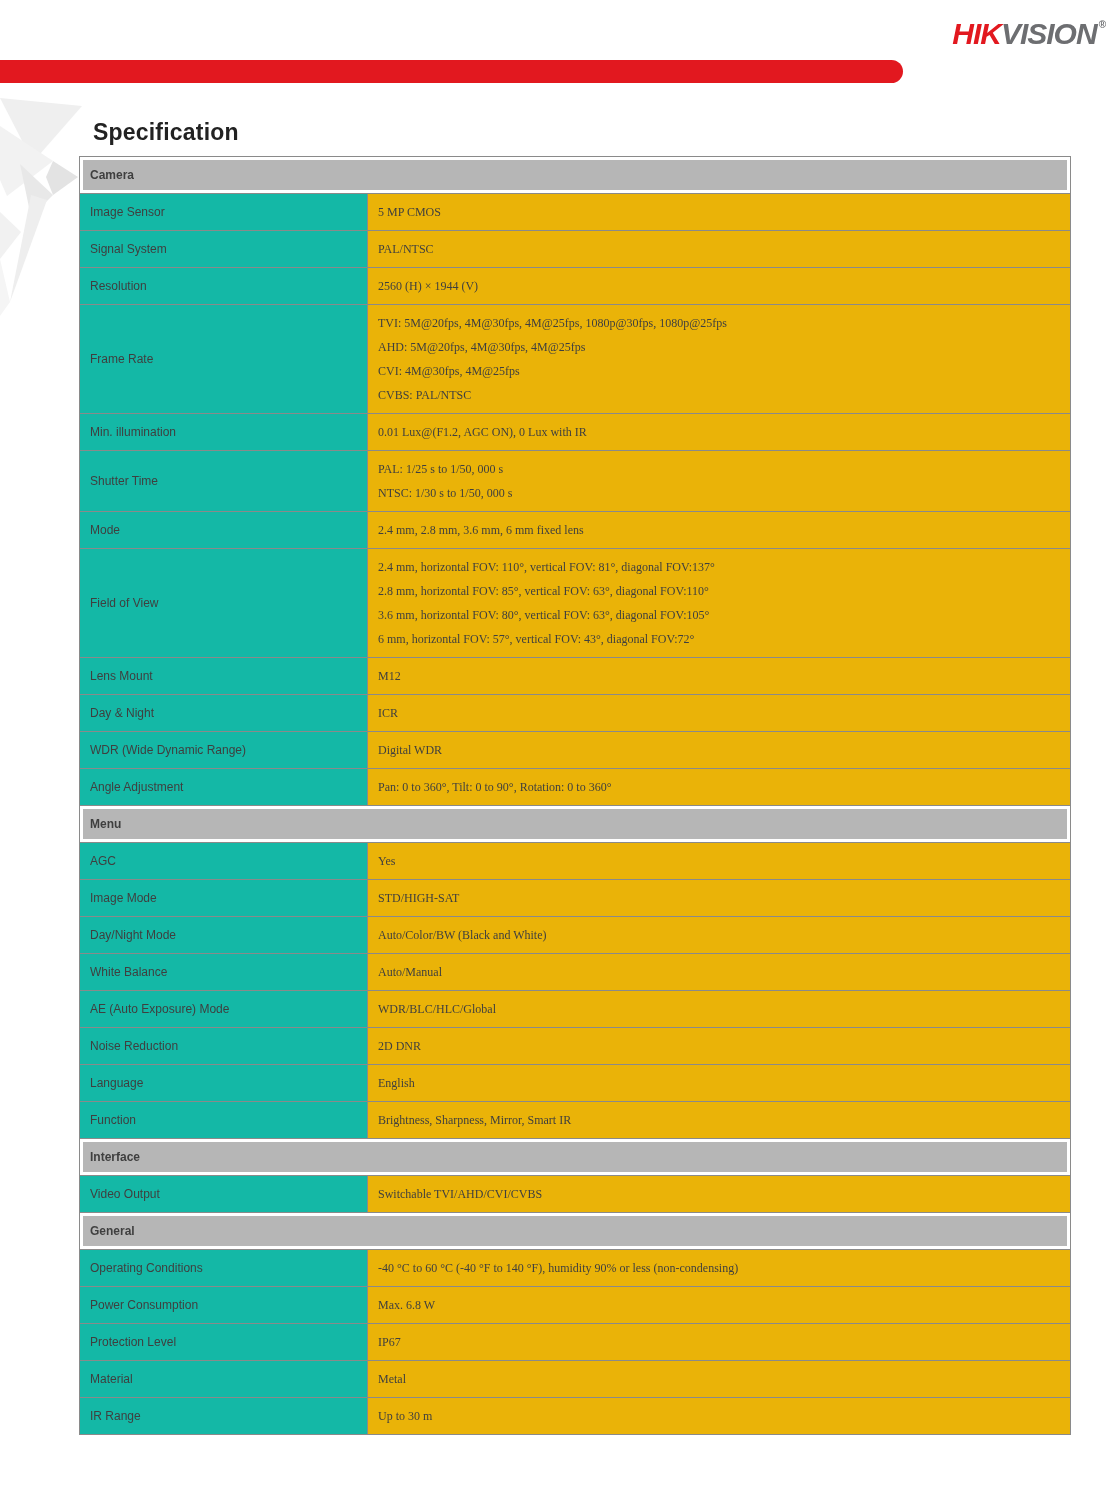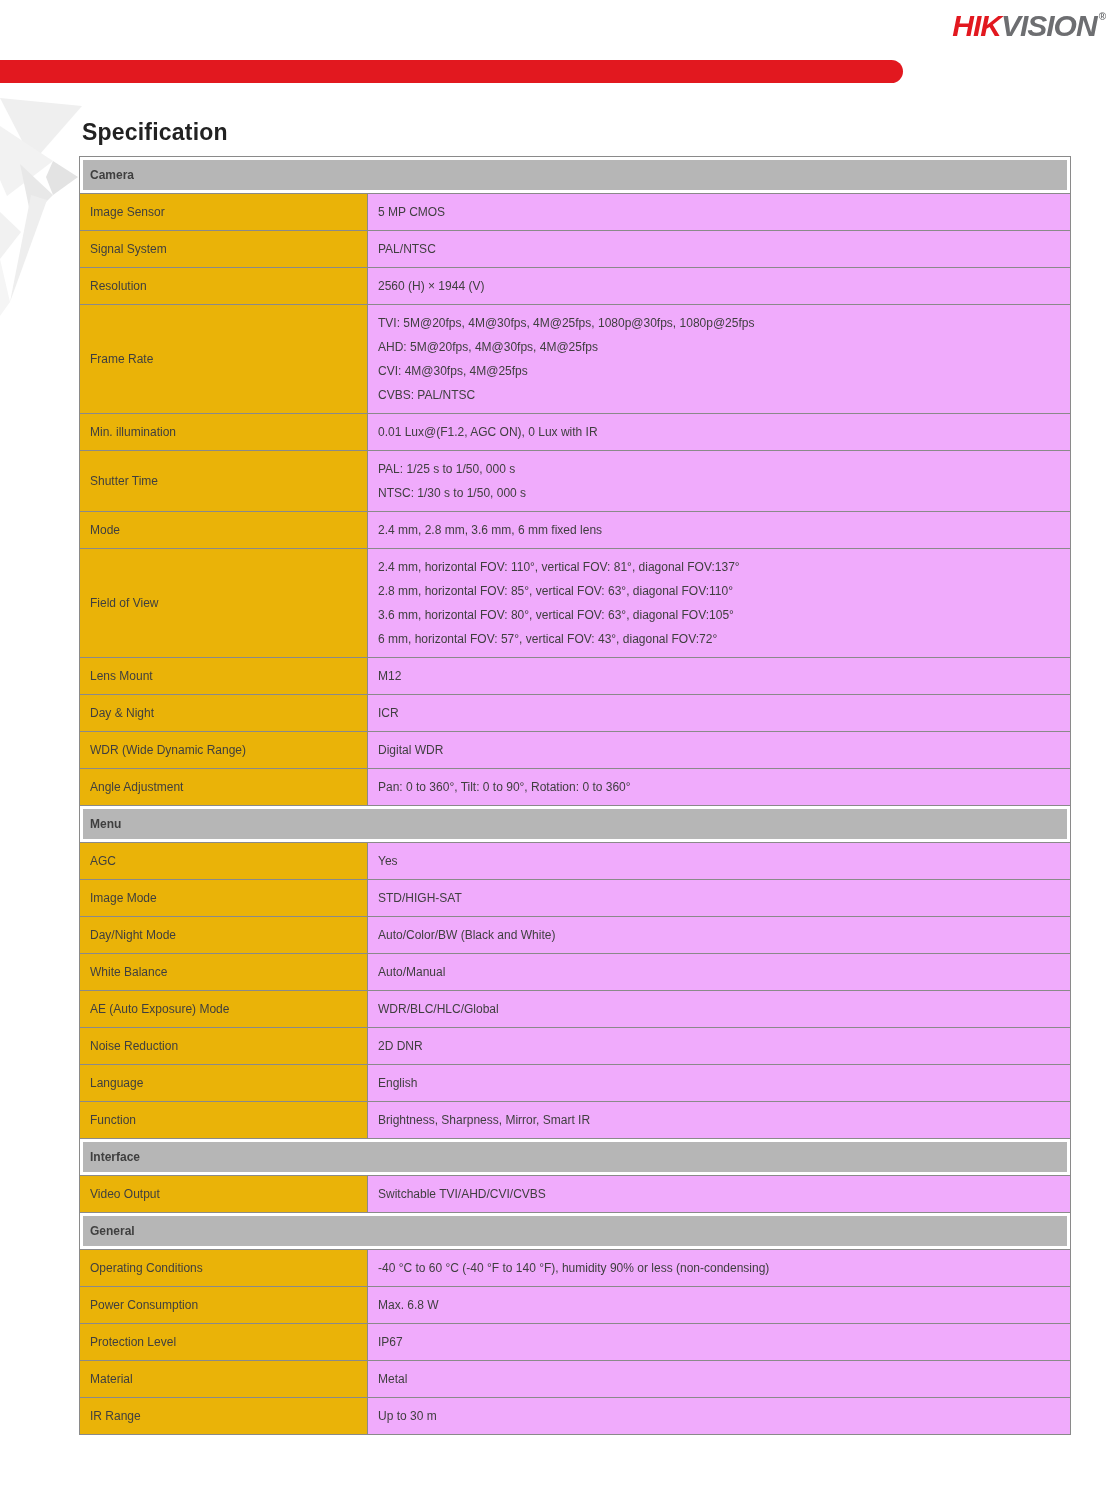--- a/index.html
+++ b/index.html
@@ -24,21 +24,21 @@
   
   .logo {
     position: absolute;
     top: 1px;
     right: 13px;
     font-style: italic;
     font-weight: bold;
     font-size: 30px;
     letter-spacing: -1px;
     white-space: nowrap;
-    line-height: 32px;
+    line-height: 48px;
     text-align: right;
   }
   .logo .hik { color: var(--brand-red); }
   .logo .vision { color: var(--logo-gray); }
   .logo .reg {
     font-style: normal;
     font-weight: bold;
     font-size: 10px;
     color: var(--logo-gray);
     vertical-align: 16px;
@@ -67,21 +67,21 @@
   }
 
   
   .content {
     position: absolute;
     left: 79px;
     top: 119px;
     width: 992px;
   }
   .page-title {
-    margin: 0 0 10px 3px;
+    margin: 0 0 10px 14px;
     font-size: 23px;
     font-weight: bold;
     color: var(--heading-text);
     letter-spacing: 0.2px;
   }
 
   table.spec {
     width: 100%;
     border-collapse: collapse;
     table-layout: fixed;
@@ -96,22 +96,22 @@
     word-wrap: break-word;
   }
   td.section-cell {
     background: var(--section-bg);
     box-shadow: inset 0 0 0 3px #ffffff; 
     font-weight: bold;
     font-size: 16px;
     color: #2a2a2a;
     padding: 10px 14px;
   }
-  td.label-cell { background: #eab308; }
-  td.value-cell { background: #f0abfc; white-space: pre-line; }
+  td.label-cell { background: #14b8a6; }
+  td.value-cell { background: #eab308; white-space: pre-line; font-family: Liberation Serif, serif; }
 </style>
 </head>
 <body>
 
 <div class="logo">
   <span class="hik">HIK</span><span class="vision">VISION</span><span class="reg">®</span>
 </div>
 
 <div class="red-bar"></div>
 

